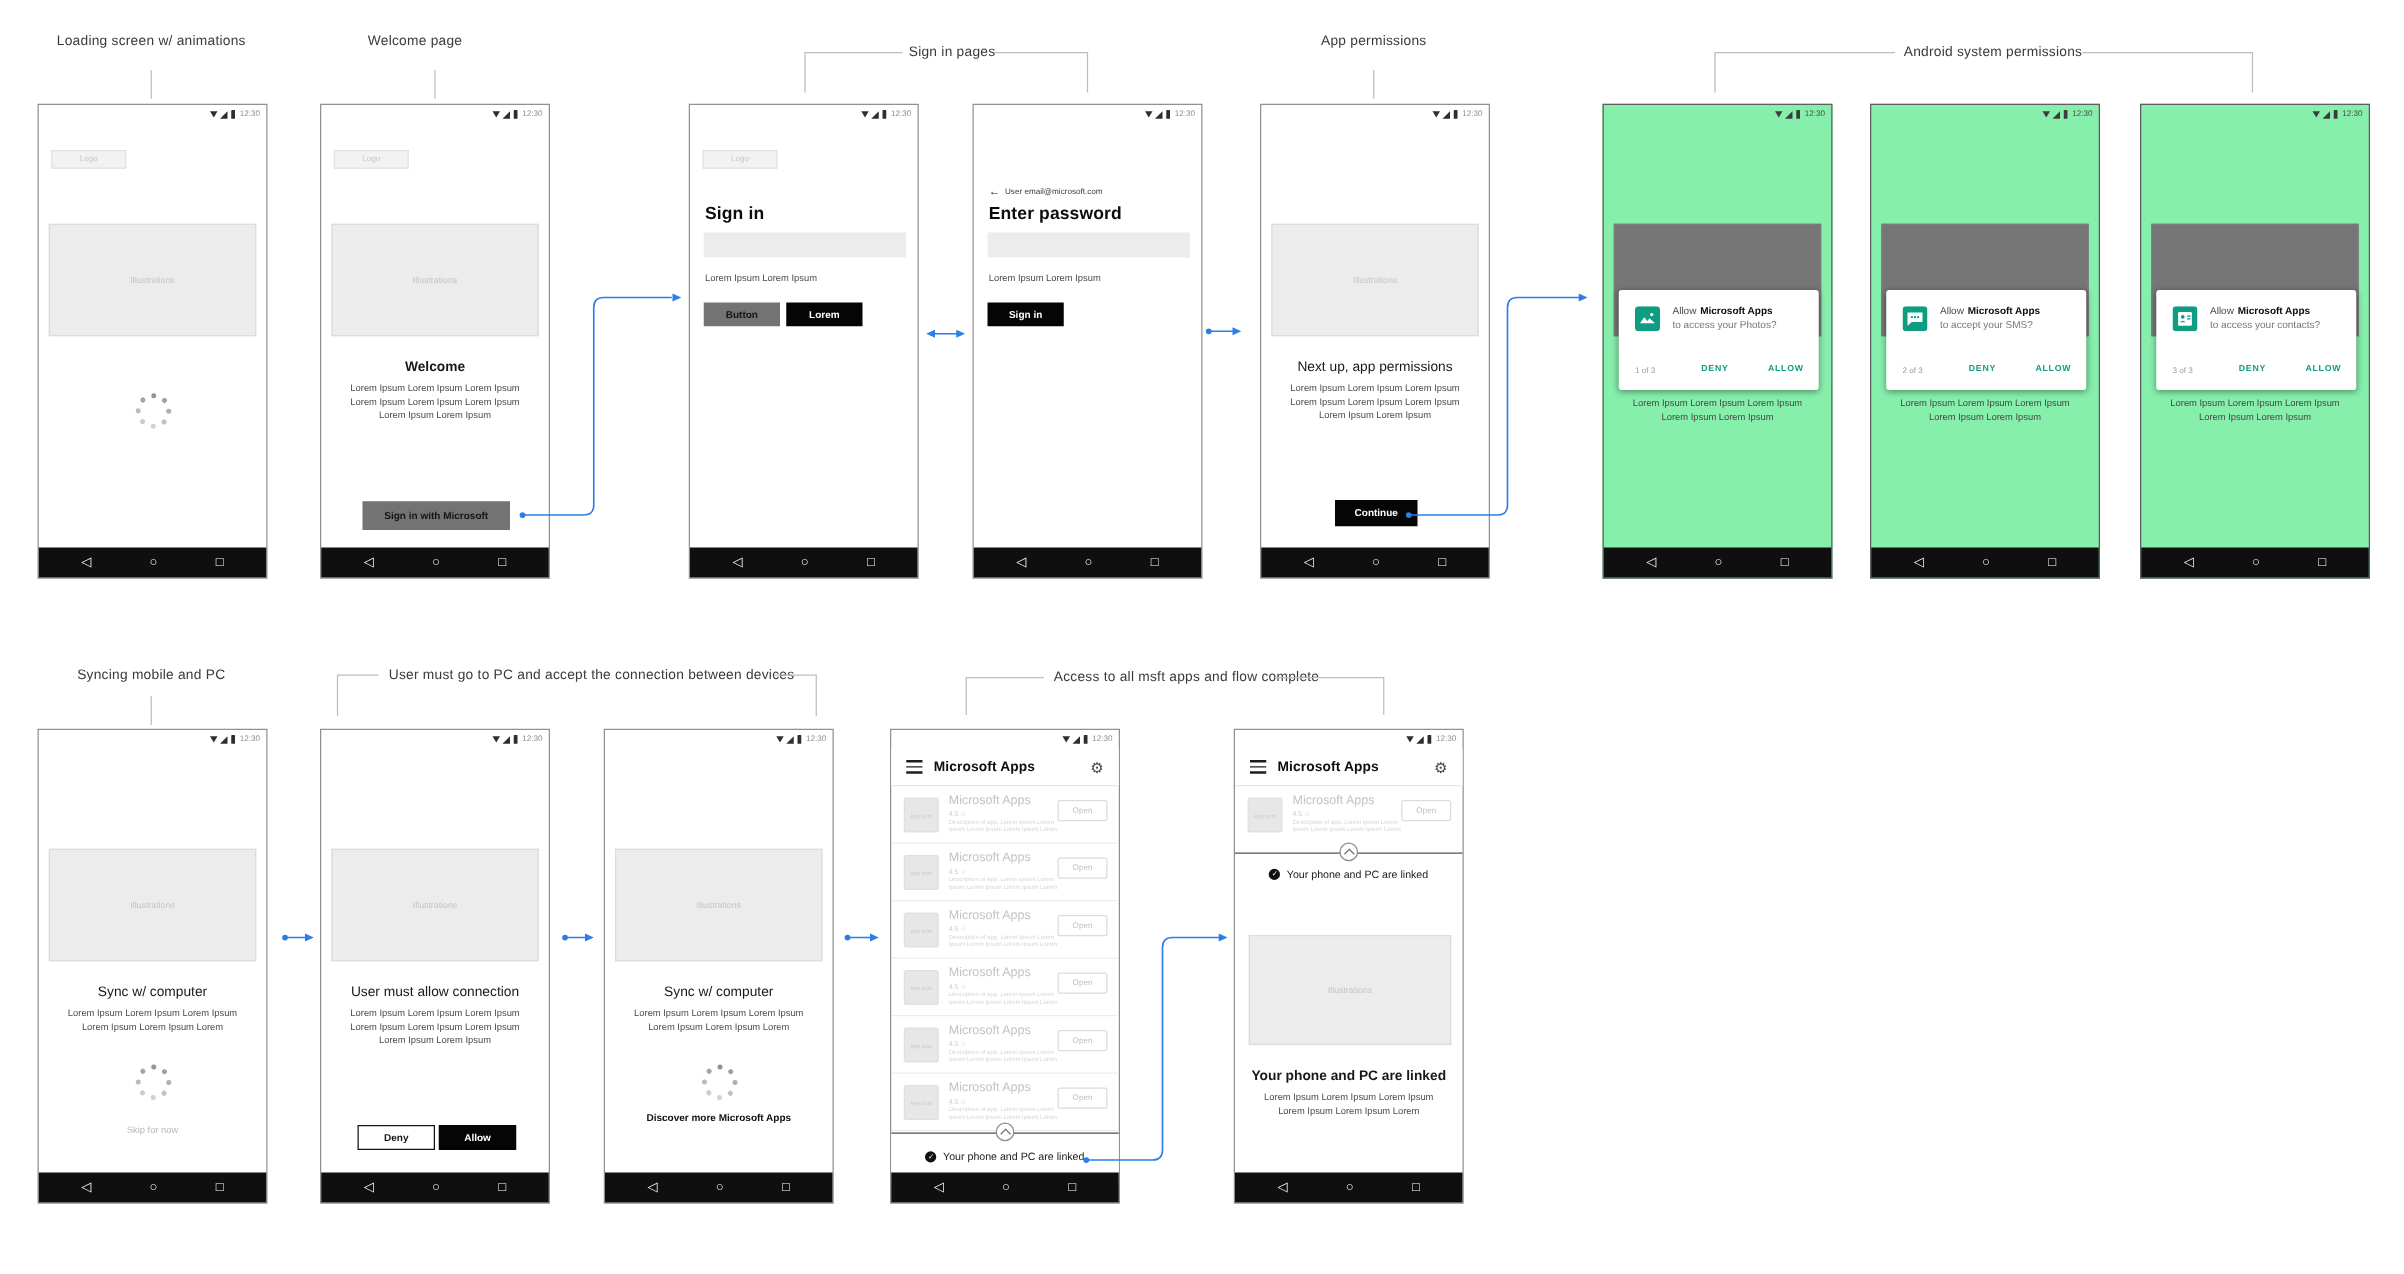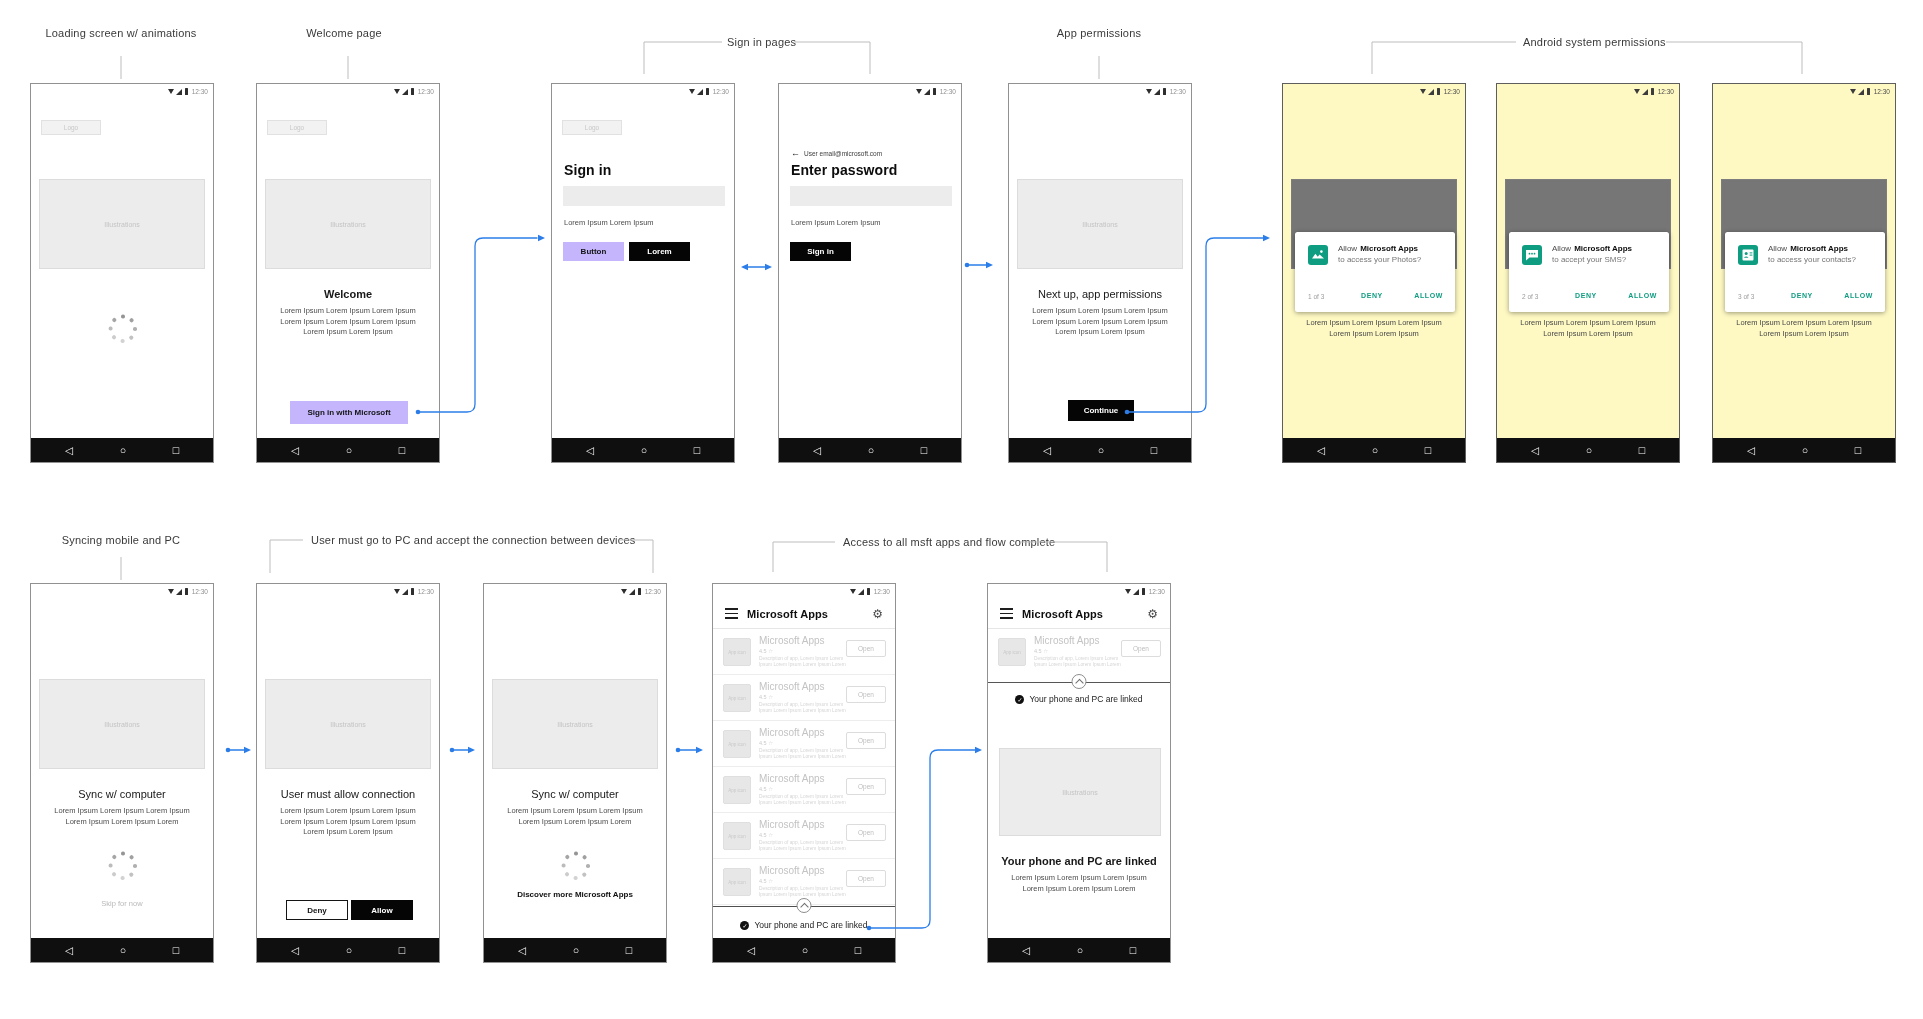--- a/index.html
+++ b/index.html
@@ -14,21 +14,21 @@
   
   .overlay{position:absolute;left:0;top:0;width:1923px;height:1019px;pointer-events:none;z-index:6;}
   .conn{stroke:#bdbdbd;stroke-width:1;fill:none;}
   .arrow{stroke:var(--arrow-blue);stroke-width:1.3;fill:none;stroke-linecap:round;}
   .arrow-head{fill:var(--arrow-blue);}
   .arrow-dot{fill:var(--arrow-blue);}
 
   
   .phone{position:absolute;width:184px;height:380px;background:#fff;
          border:1px solid #919191;box-sizing:border-box;}
-  .phone.dark{background:#fef9c3;border-color:#5e5e5e;}
+  .phone.dark{background:#86efac;border-color:#5e5e5e;}
 
   .statusbar{position:absolute;top:0;left:0;right:0;height:15px;display:flex;
              justify-content:flex-end;align-items:center;gap:2.5px;padding-right:5px;}
   .wifi{width:0;height:0;border-left:3.5px solid transparent;border-right:3.5px solid transparent;
         border-top:5px solid #2e2e2e;}
   .cell{width:0;height:0;border-left:6px solid transparent;border-bottom:6px solid #2e2e2e;}
   .batt{width:3.5px;height:7px;background:#2e2e2e;border-radius:.5px;}
   .sb-time{font-size:6.5px;color:#8f8f8f;margin-left:1px;}
   .dark .wifi{border-top-color:#3c3c3c}.dark .cell{border-bottom-color:#3c3c3c}
   .dark .batt{background:#3c3c3c}.dark .sb-time{color:#4a4a4a}
@@ -51,21 +51,21 @@
 
   .h-center{position:absolute;left:4px;right:4px;text-align:center;}
   .heading{font-size:11px;color:#181818;font-weight:600;}
   .lorem{font-size:7.5px;line-height:10.5px;color:#4c4c4c;}
   .big-title{position:absolute;left:12px;font-size:14px;font-weight:800;color:#0c0c0c;letter-spacing:.1px;}
   .helper{position:absolute;left:12px;font-size:7.5px;color:#4c4c4c;}
   .input{position:absolute;left:11px;top:102px;width:162px;height:20px;background:#ececec;border:0;}
 
   .btn{position:absolute;display:flex;align-items:center;justify-content:center;
        font-weight:700;font-size:8px;box-sizing:border-box;cursor:default;}
-  .btn.light{background:#c4b5fd;color:#141414;}
+  .btn.light{background:#737373;color:#141414;}
   .btn.solid{background:#050505;color:#ffffff;}
   .btn.outline{background:#fff;border:1px solid #141414;color:#141414;}
 
   .spinner{position:absolute;width:30px;height:30px;}
   .spinner i{position:absolute;left:13.2px;top:13.2px;width:3.6px;height:3.6px;border-radius:50%;background:#8f8f8f;}
   .spinner i:nth-child(1){transform:rotate(-90deg) translate(12px);opacity:.95;}
   .spinner i:nth-child(2){transform:rotate(-45deg) translate(12px);opacity:.85;}
   .spinner i:nth-child(3){transform:rotate(0deg) translate(12px);opacity:.7;}
   .spinner i:nth-child(4){transform:rotate(45deg) translate(12px);opacity:.55;}
   .spinner i:nth-child(5){transform:rotate(90deg) translate(12px);opacity:.4;}
@@ -139,21 +139,21 @@
   .illus2{position:absolute;left:11px;top:164px;width:162px;height:88px;background:#ececec;
           border:1px solid #dcdcdc;display:flex;align-items:center;justify-content:center;
           font-size:7px;color:#c4c4c4;box-sizing:border-box;}
 </style>
 </head>
 <body>
 
 <div class="canvas">
 
   <div class="note center" style="left:121px;top:27px">Loading screen w/ animations</div>
-  <div class="note center" style="left:344px;top:27px">Welcome page</div>
+  <div class="note center" style="left:332px;top:27px">Welcome page</div>
   <div class="note" style="left:727px;top:36px">Sign in pages</div>
   <div class="note center" style="left:1099px;top:27px">App permissions</div>
   <div class="note" style="left:1523px;top:36px">Android system permissions</div>
   <div class="note center" style="left:121px;top:534px">Syncing mobile and PC</div>
   <div class="note" style="left:311px;top:534px">User must go to PC and accept the connection between devices</div>
   <div class="note" style="left:843px;top:536px">Access to all msft apps and flow complete</div>
 
   <svg class="overlay" viewBox="0 0 1923 1019">
     <g>
       <path class="conn" d="M121,56 V79"></path>

